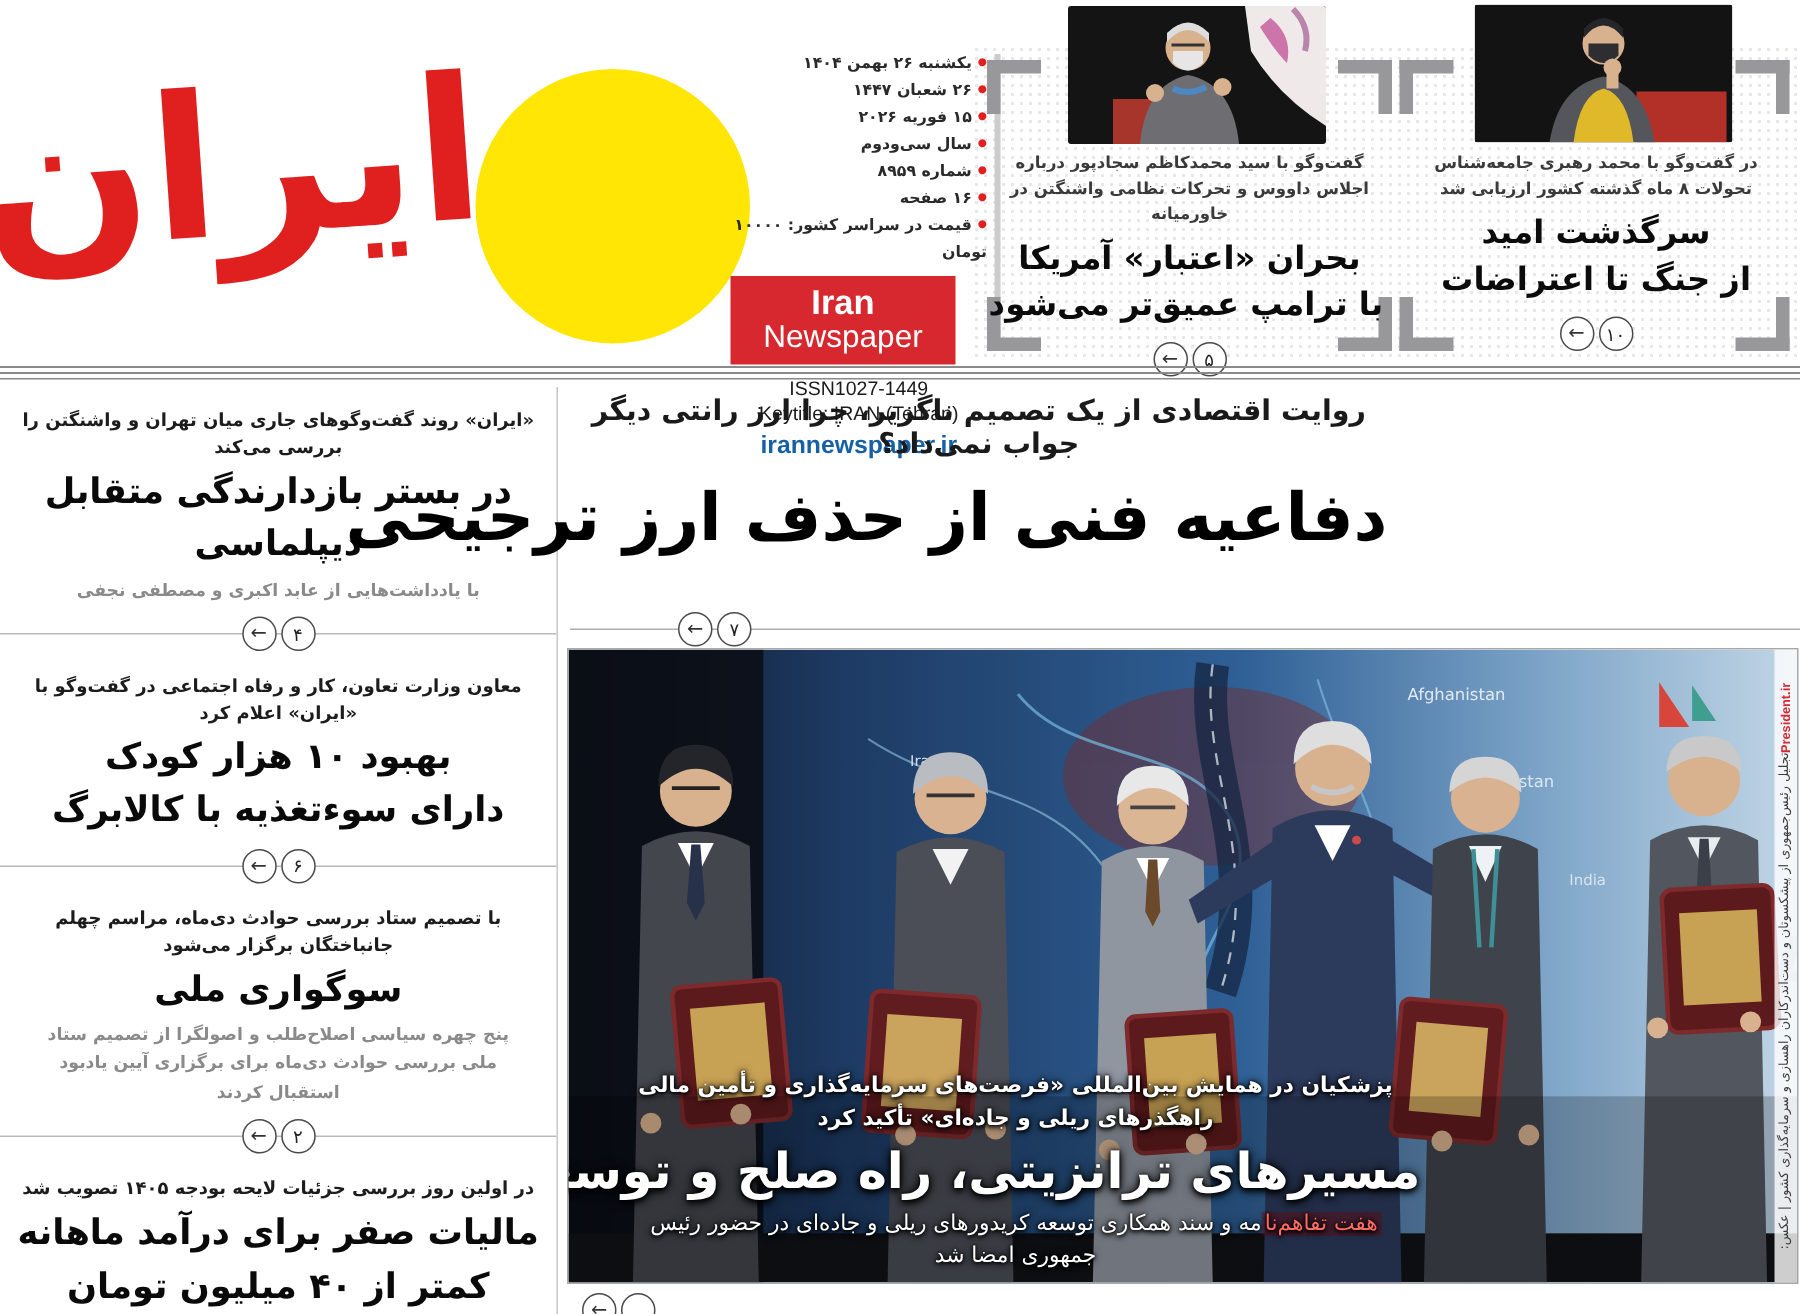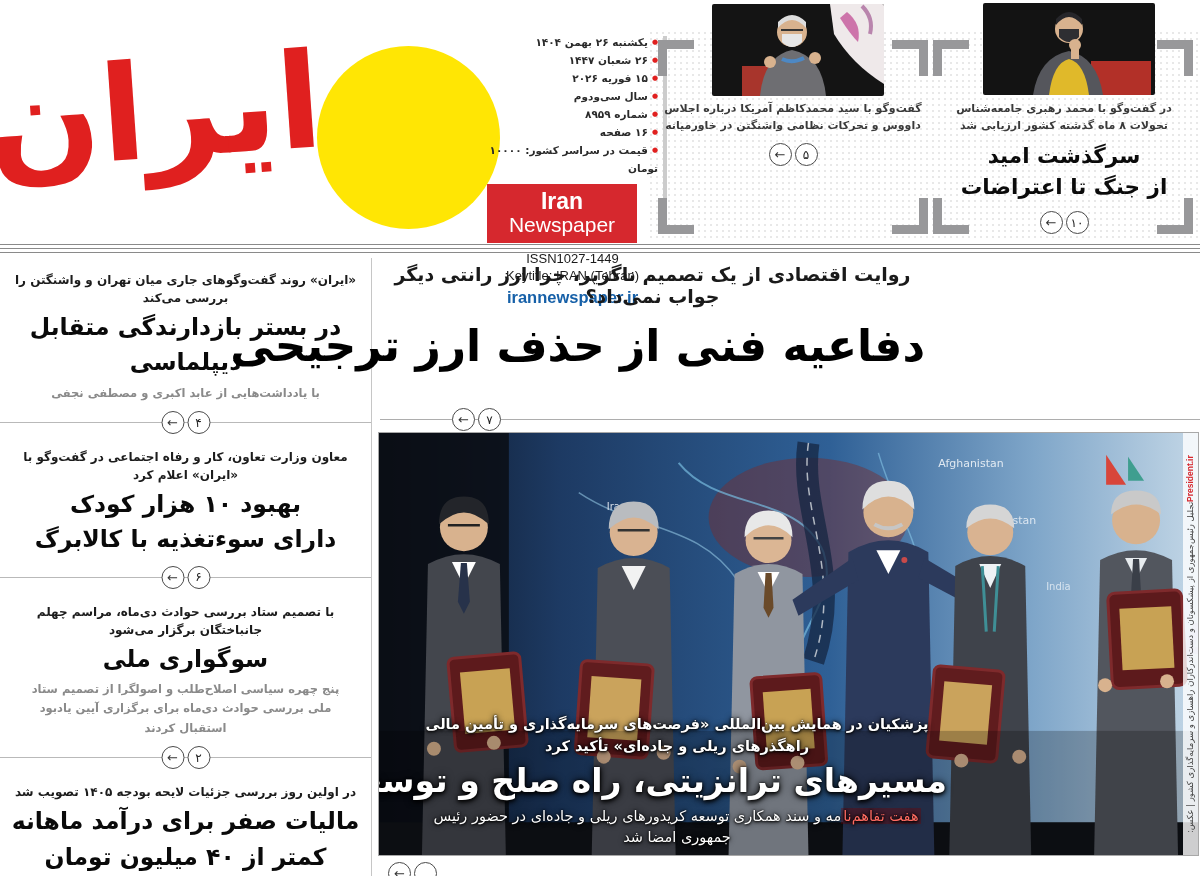--- a/index.html
+++ b/index.html
@@ -150,22 +150,24 @@
       <path d="M66,24 Q80,8 94,24 L94,18 Q80,4 66,18 Z" fill="#dddddd"></path>
       <path d="M70,38 Q80,48 90,38 L90,30 L70,30 Z" fill="#e6e6e6"></path>
       <line x1="69" y1="26" x2="91" y2="26" stroke="#333" stroke-width="2"></line>
       <path d="M48,92 Q52,52 80,46 Q110,52 114,92 Z" fill="#6e6e72"></path>
       <circle cx="58" cy="58" r="6" fill="#d8b28e"></circle>
       <circle cx="103" cy="54" r="6" fill="#d8b28e"></circle>
       <path d="M70,55 Q80,60 92,54" stroke="#4d88c4" stroke-width="4" fill="none"></path>
     </svg>
   </div>
   <article class="top-box" style="left:664px; top:100px; width:258px;">
-    <div class="tb-kicker">گفت‌وگو با سید محمدکاظم آمریکا درباره اجلاس داووس و تحرکات نظامی واشنگتن در خاورمیانه</div>
+    <div class="tb-kicker">گفت‌وگو با سید محمدکاظم سجادپور درباره اجلاس داووس و تحرکات نظامی واشنگتن در خاورمیانه</div>
     <h2 class="tb-headline">
+      <span>بحران «اعتبار» آمریکا</span>
+      <span>با ترامپ عمیق‌تر می‌شود</span>
     </h2>
     <div class="marker tb-marker">
       <span class="mc arrow">←</span>
       <span class="mc">۵</span>
     </div>
   </article>
 
   <div class="frame" style="left:933px; top:40px; width:260px; height:194px;">
     <div class="corner tl"></div>
     <div class="corner tr"></div>

